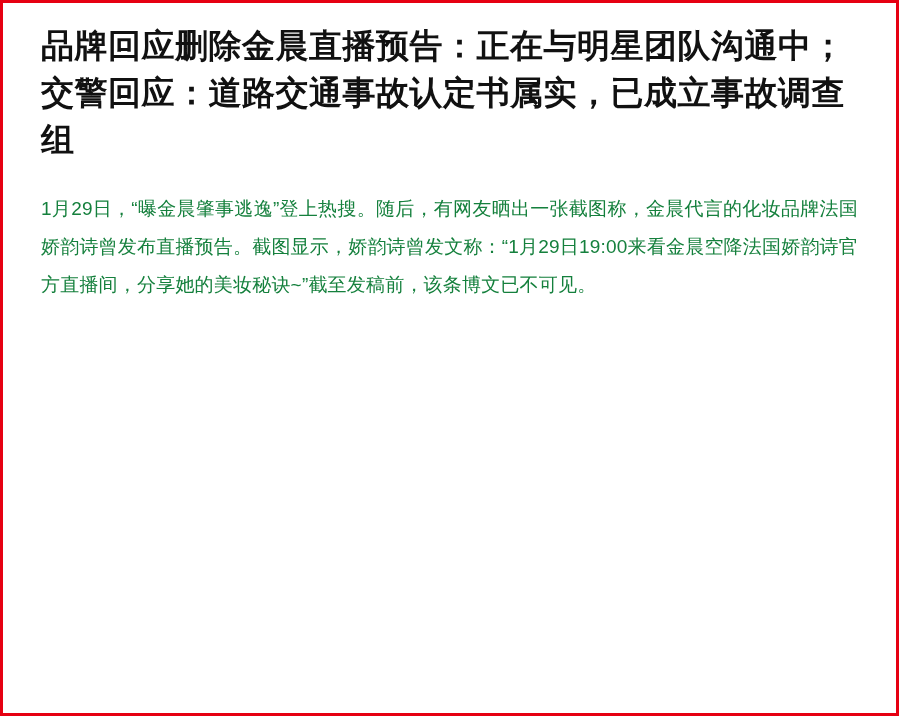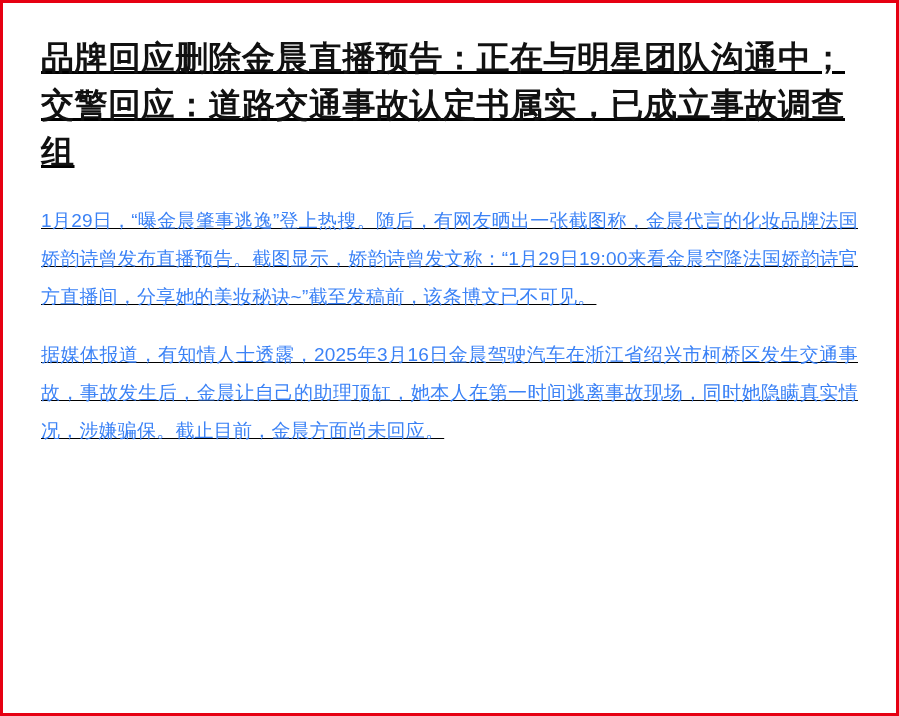--- a/index.html
+++ b/index.html
@@ -16,22 +16,21 @@
   #page {
     position: relative;
     width: 899px;
     height: 716px;
     box-sizing: border-box;
     border: 3px solid #e60012;
     background: #ffffff;
   }
   #article {
     box-sizing: border-box;
-    padding: 28px 38px 0 38px;
-    text-decoration: underline;
+    padding: 16px 38px 0 38px;
   }
   .headline {
     font-size: 33px;
     line-height: 1.42;
     font-weight: bold;
     color: #111111;
     letter-spacing: 0.5px;
     margin: 0;
     padding-top: 4px;
   }
@@ -49,37 +48,36 @@
   }
   .meta .dot {
     color: #cfcfcf;
   }
   .body-text {
     margin-top: 26px;
   }
   .para {
     font-size: 19px;
     line-height: 2.0;
-    color: #3b82f6;
+    color: #15803d;
     margin: 0 0 20px 0;
     text-align: justify;
     letter-spacing: 0.2px;
   }
   .para:last-child {
     margin-bottom: 0;
   }
 </style>
 </head>
 <body>
 
 <div id="page">
   <div id="article">
 
     <h1 class="headline">品牌回应删除金晨直播预告：正在与明星团队沟通中；交警回应：道路交通事故认定书属实，已成立事故调查组</h1>
 
 
     <div class="body-text">
       <p class="para">1月29日，“曝金晨肇事逃逸”登上热搜。随后，有网友晒出一张截图称，金晨代言的化妆品牌法国娇韵诗曾发布直播预告。截图显示，娇韵诗曾发文称：“1月29日19:00来看金晨空降法国娇韵诗官方直播间，分享她的美妆秘诀~”截至发稿前，该条博文已不可见。</p>
-      <p class="para">据媒体报道，有知情人士透露，2025年3月16日金晨驾驶汽车在浙江省绍兴市柯桥区发生交通事故，事故发生后，金晨让自己的助理顶缸，她本人在第一时间逃离事故现场，同时她隐瞒真实情况，涉嫌骗保。截止目前，金晨方面尚未回应。</p>
     </div>
 
   </div>
 </div>
 
 </body></html>

